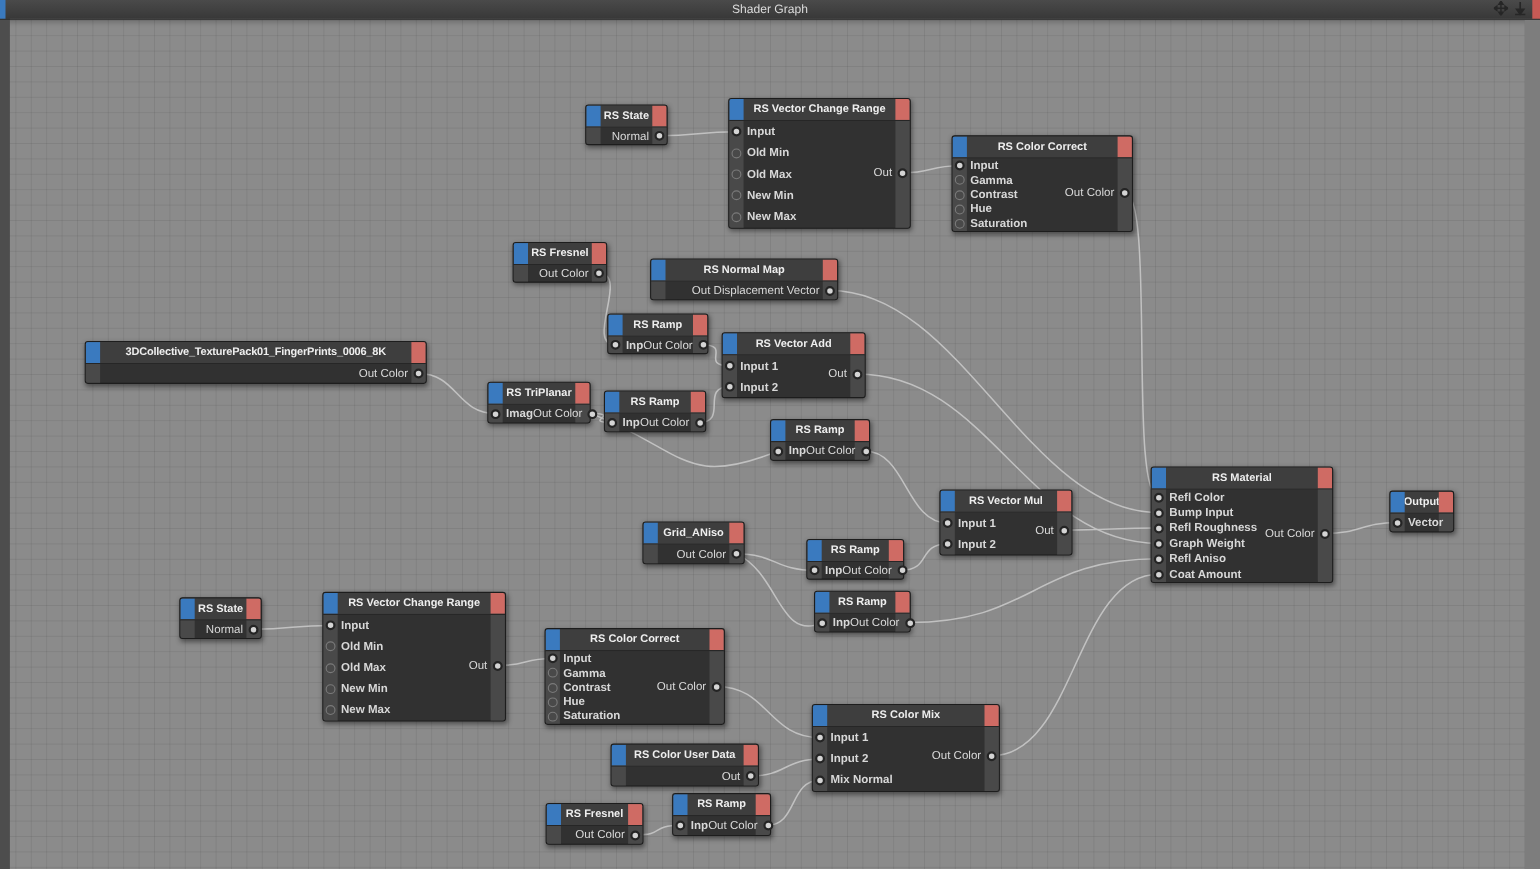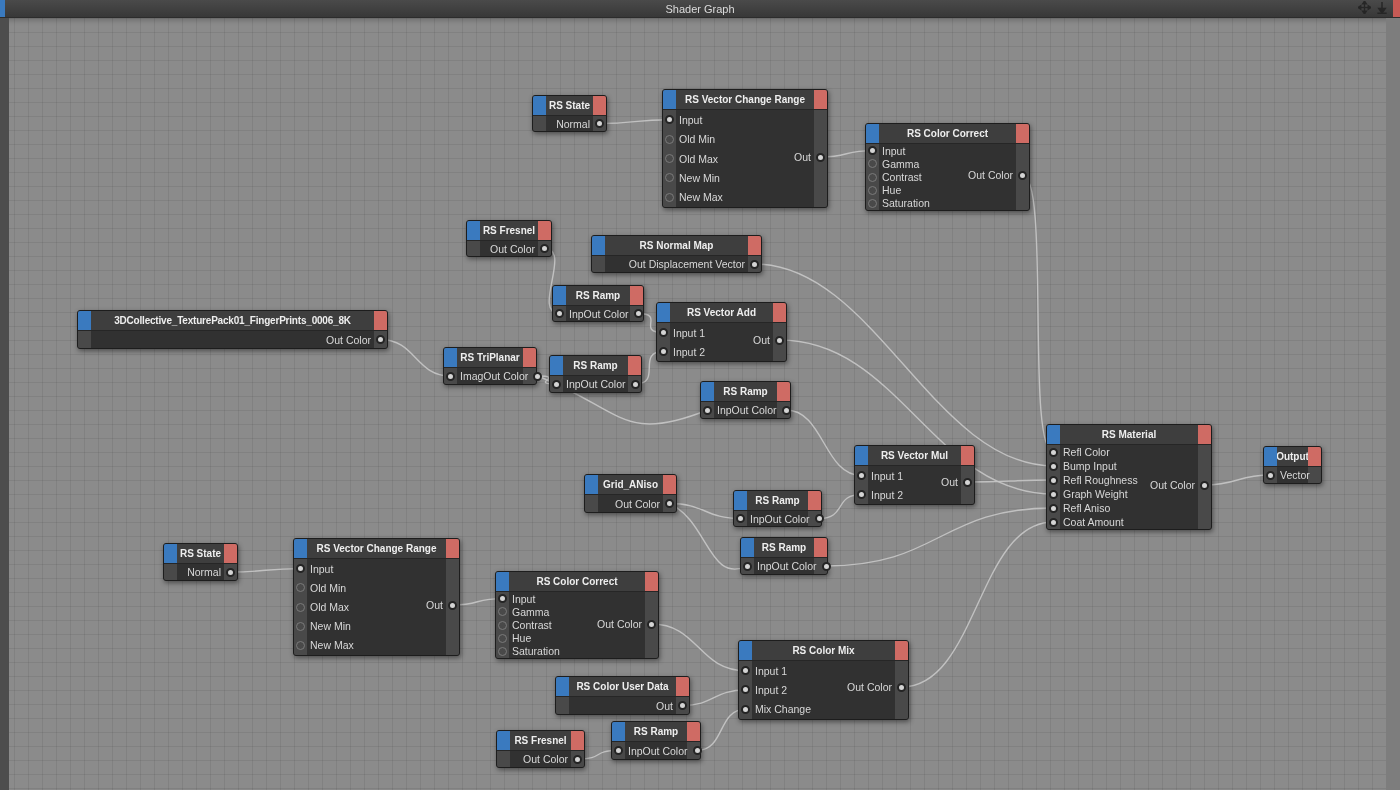--- a/index.html
+++ b/index.html
@@ -60,21 +60,21 @@
   .strip.l{left:0;border-radius:0 0 0 2px;}
   .strip.r{right:0;border-radius:0 0 2px 0;}
   .row{
     flex:1;display:flex;align-items:center;position:relative;z-index:1;
     padding:0 2px;font-size:10.5px;color:#d8d8d8;white-space:nowrap;
   }
   .grow{flex:1;}
   .port{width:9px;height:9px;border-radius:50%;box-sizing:border-box;flex:none;}
   .port.conn{background:#d4d4d4;border:2px solid #242424;}
   .port.empty{background:transparent;border:1.5px solid #7a7a7a;}
-  .in-label{margin-left:5px;}
+  .in-label{margin-left:5px;font-weight:bold;}
   .out-label{margin-right:5px;}
   .float-out{
     position:absolute;right:2px;display:flex;align-items:center;z-index:1;
     font-size:10.5px;color:#d8d8d8;height:10px;white-space:nowrap;
   }
   .wire{fill:none;stroke-width:1.4px;stroke-opacity:0.92;}
 </style>
 </head>
 <body>
 
@@ -643,21 +643,21 @@
               <span class="in-label">Input 1</span>
               <span class="grow"></span>
             </div>
             <div class="row">
               <span class="port conn"></span>
               <span class="in-label">Input 2</span>
               <span class="grow"></span>
             </div>
             <div class="row">
               <span class="port conn"></span>
-              <span class="in-label">Mix Change</span>
+              <span class="in-label">Mix Normal</span>
               <span class="grow"></span>
             </div>
           </div>
         </div>
         <div class="node" style="left: 496px; top: 712px; width: 89px; height: 38px;">
           <div class="node-header">
             <span class="corner" style="background: rgb(58, 122, 191);"></span>
             <span class="node-title">RS Fresnel</span>
             <span class="corner" style="background: rgb(207, 107, 100);"></span>
           </div>

